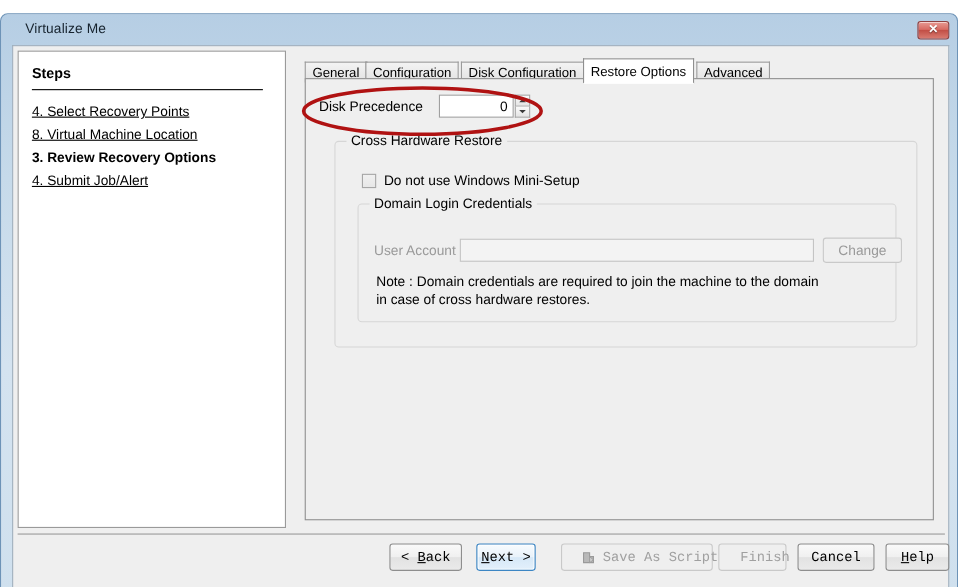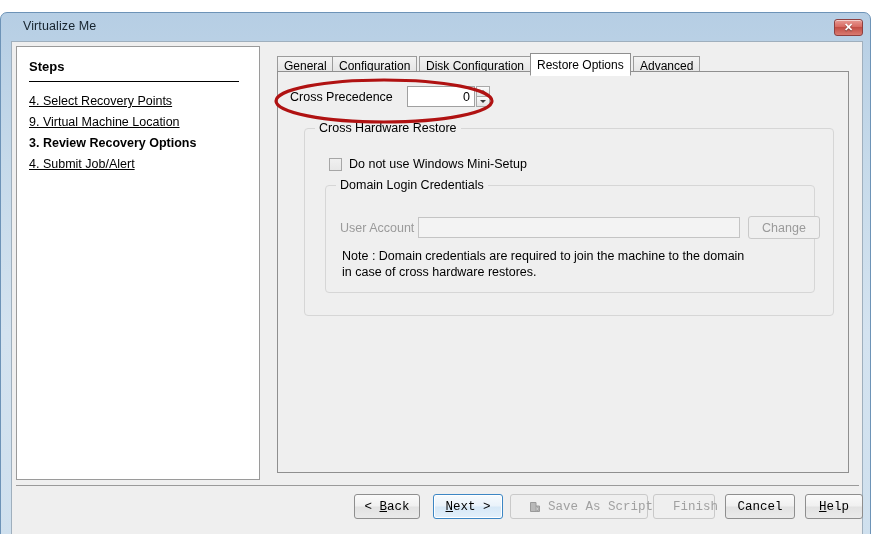--- a/index.html
+++ b/index.html
@@ -425,39 +425,39 @@
     </div>
   </div>
 
   <div class="client">
 
     <div class="sidebar">
       <div class="steps-title">Steps</div>
       <div class="steps-rule"></div>
       <div class="steps-list">
         <div class="step-item link">4. Select Recovery Points</div>
-        <div class="step-item link">9. Virtual Machine Location</div>
+        <div class="step-item link">8. Virtual Machine Location</div>
         <div class="step-item current">3. Review Recovery Options</div>
         <div class="step-item link">4. Submit Job/Alert</div>
       </div>
     </div>
 
     <div class="tabpanel-wrap">
       <div class="tabstrip">
         <div class="tab" style="left:0px;">General</div>
         <div class="tab" style="left:55px;">Configuration</div>
         <div class="tab" style="left:142px;text-align:right;">Disk Configuration</div>
         <div class="tab active" style="left:253px;">Restore Options</div>
         <div class="tab" style="left:356px;">Advanced</div>
       </div>
 
       <div class="tabbody">
 
         <div class="copy-row">
-          <div class="copy-label">Cross Precedence</div>
+          <div class="copy-label">Disk Precedence</div>
           <div class="spinner">
             <input class="spin-field" type="text" value="0" style="">
             <div class="spin-btns">
               <div class="spin-up">
                   <span class="arrow-up"></span>
                 </div>
               <div class="spin-dn">
                   <span class="arrow-dn"></span>
                 </div>
             </div>
@@ -490,21 +490,21 @@
     </div>
 
     <div class="bottom-sep"></div>
 
     <div class="buttonbar">
 
       <button class="btn" style="left:342px; width:66px;">
           <span><span>&lt; </span><u>B</u><span>ack</span></span>
         </button>
 
-      <button class="btn default" style="left:421px; width:70px;">
+      <button class="btn default" style="left:421px; width:54px;">
           <span><span></span><u>N</u><span>ext &gt;</span></span>
         </button>
 
       <button class="btn disabled" style="left:498px; width:138px;">
         <span class="script-icon">
           <svg width="14" height="14" viewBox="0 0 14 14" aria-hidden="true">
             <path d="M2.5 2.5 L8 2.5 L8 6 L11.5 6 L11.5 11.5 L2.5 11.5 Z" fill="#b9b9b9" stroke="#9a9a9a" stroke-width="1"></path>
             <path d="M8 6 L11.5 9 L8 11.5 Z" fill="#cccccc" stroke="#9a9a9a" stroke-width="0.8"></path>
           </svg>
         </span>

